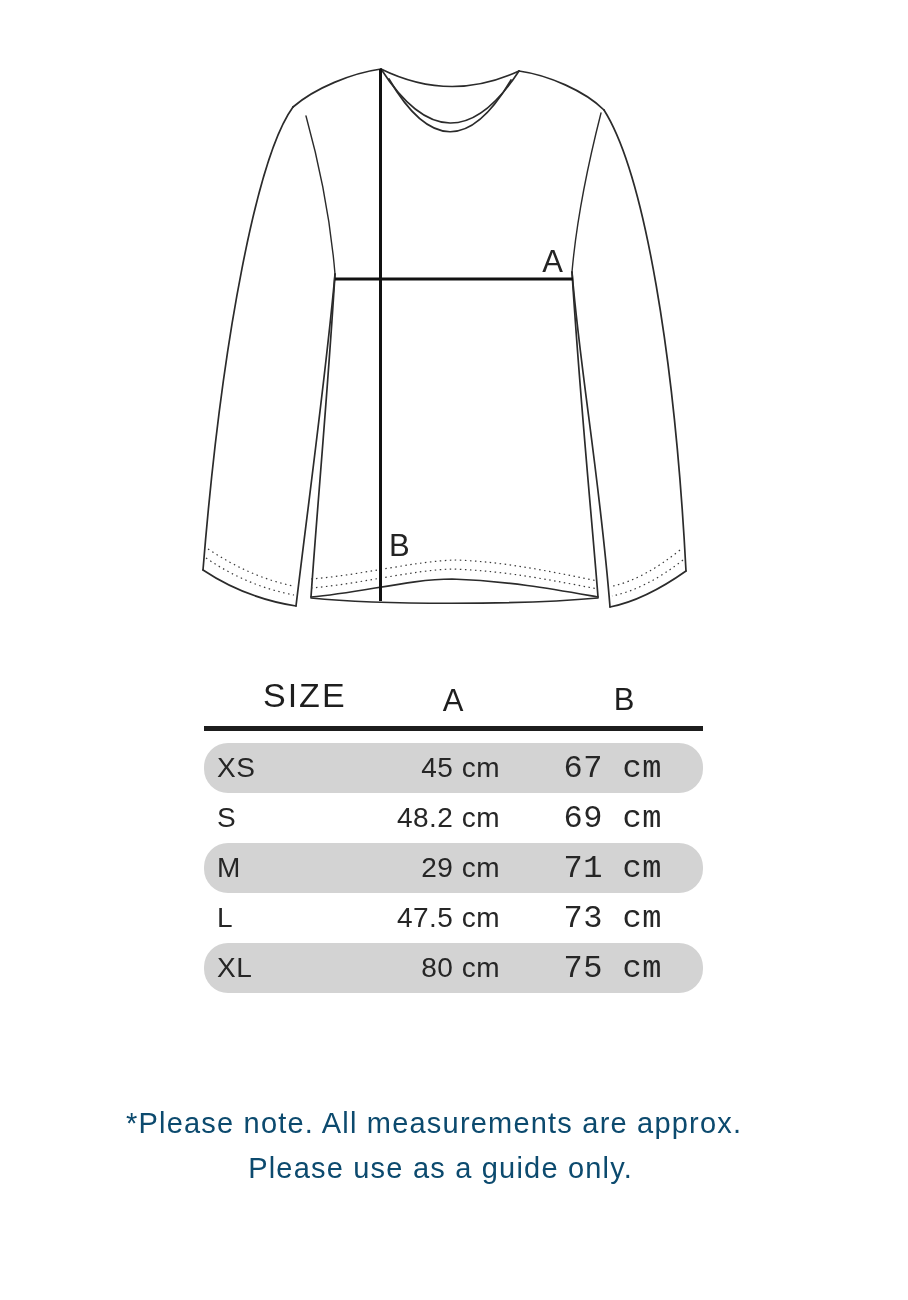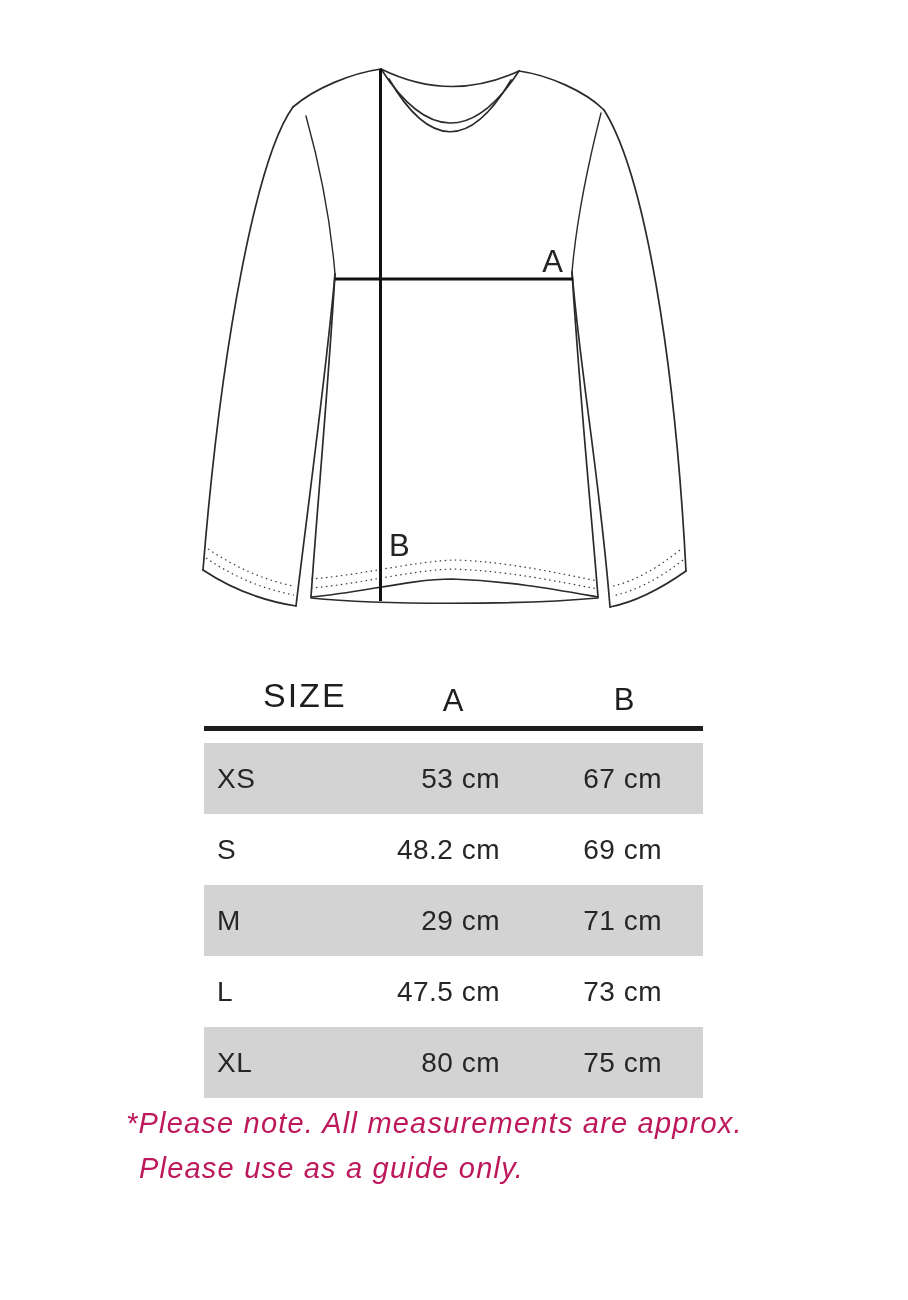--- a/index.html
+++ b/index.html
@@ -12,29 +12,29 @@
   .diagram text{font-family:"Liberation Sans","DejaVu Sans",sans-serif;fill:#242424;font-size:31px;}
 
   
   .size-table{position:absolute;left:204px;top:669px;width:499px;}
   .thead{position:relative;height:50px;}
   .h-size{position:absolute;left:11px;bottom:4px;font-size:34px;letter-spacing:2px;color:#1e1e1e;margin-left:48px;}
   .h-a{position:absolute;left:249px;transform:translateX(-50%);bottom:0;font-size:31px;color:#1e1e1e;}
   .h-b{position:absolute;left:420px;transform:translateX(-50%);bottom:1px;font-size:31px;color:#1e1e1e;}
   .rule{height:5px;background:#1d1d1d;margin-top:7px;}
   .tbody{margin-top:12px;}
-  .trow{position:relative;height:71px;}
+  .trow{position:relative;height:50px;border-radius:24px;}
   .trow:nth-child(odd){background:#d3d3d3;}
   .c-size{position:absolute;left:13px;top:50%;transform:translateY(-50%);font-size:28px;color:#262626;letter-spacing:0.5px;}
   .c-a{position:absolute;right:203px;top:50%;transform:translateY(-50%);font-size:28px;color:#262626;letter-spacing:0.5px;}
-  .c-b{position:absolute;right:41px;top:50%;transform:translateY(-50%);font-size:28px;color:#262626;letter-spacing:0.5px;}
+  .c-b{position:absolute;right:41px;top:50%;transform:translateY(-50%);font-size:32px;color:#262626;letter-spacing:0.5px;font-family:Liberation Mono, monospace;}
 
   
-  .note{position:absolute;left:126px;top:1101px;font-size:29px;line-height:45px;letter-spacing:1.2px;color:#be185d;font-style:italic;}
-  .note .l2{padding-left:13px;}
+  .note{position:absolute;left:126px;top:1101px;font-size:29px;line-height:45px;letter-spacing:1.2px;color:#0c4a6e;}
+  .note .l2{padding-left:13px;text-align:center;}
 </style>
 </head>
 <body>
 
 <div class="canvas">
 
   <svg class="diagram" viewBox="0 0 908 660" xmlns="http://www.w3.org/2000/svg">
     <g fill="none" stroke="#2b2b2b" stroke-width="1.7" stroke-linecap="round">
       <path d="M381,69 Q450,103 519,71"></path>
       <path d="M381,69 Q450,176 519,71"></path>
@@ -73,21 +73,21 @@
   <div class="size-table">
     <div class="thead">
       <span class="h-size">SIZE</span>
       <span class="h-a">A</span>
       <span class="h-b">B</span>
     </div>
     <div class="rule"></div>
     <div class="tbody">
       <div class="trow">
         <span class="c-size">XS</span>
-        <span class="c-a">53 cm</span>
+        <span class="c-a">45 cm</span>
         <span class="c-b">67 cm</span>
       </div>
       <div class="trow">
         <span class="c-size">S</span>
         <span class="c-a">48.2 cm</span>
         <span class="c-b">69 cm</span>
       </div>
       <div class="trow">
         <span class="c-size">M</span>
         <span class="c-a">29 cm</span>

